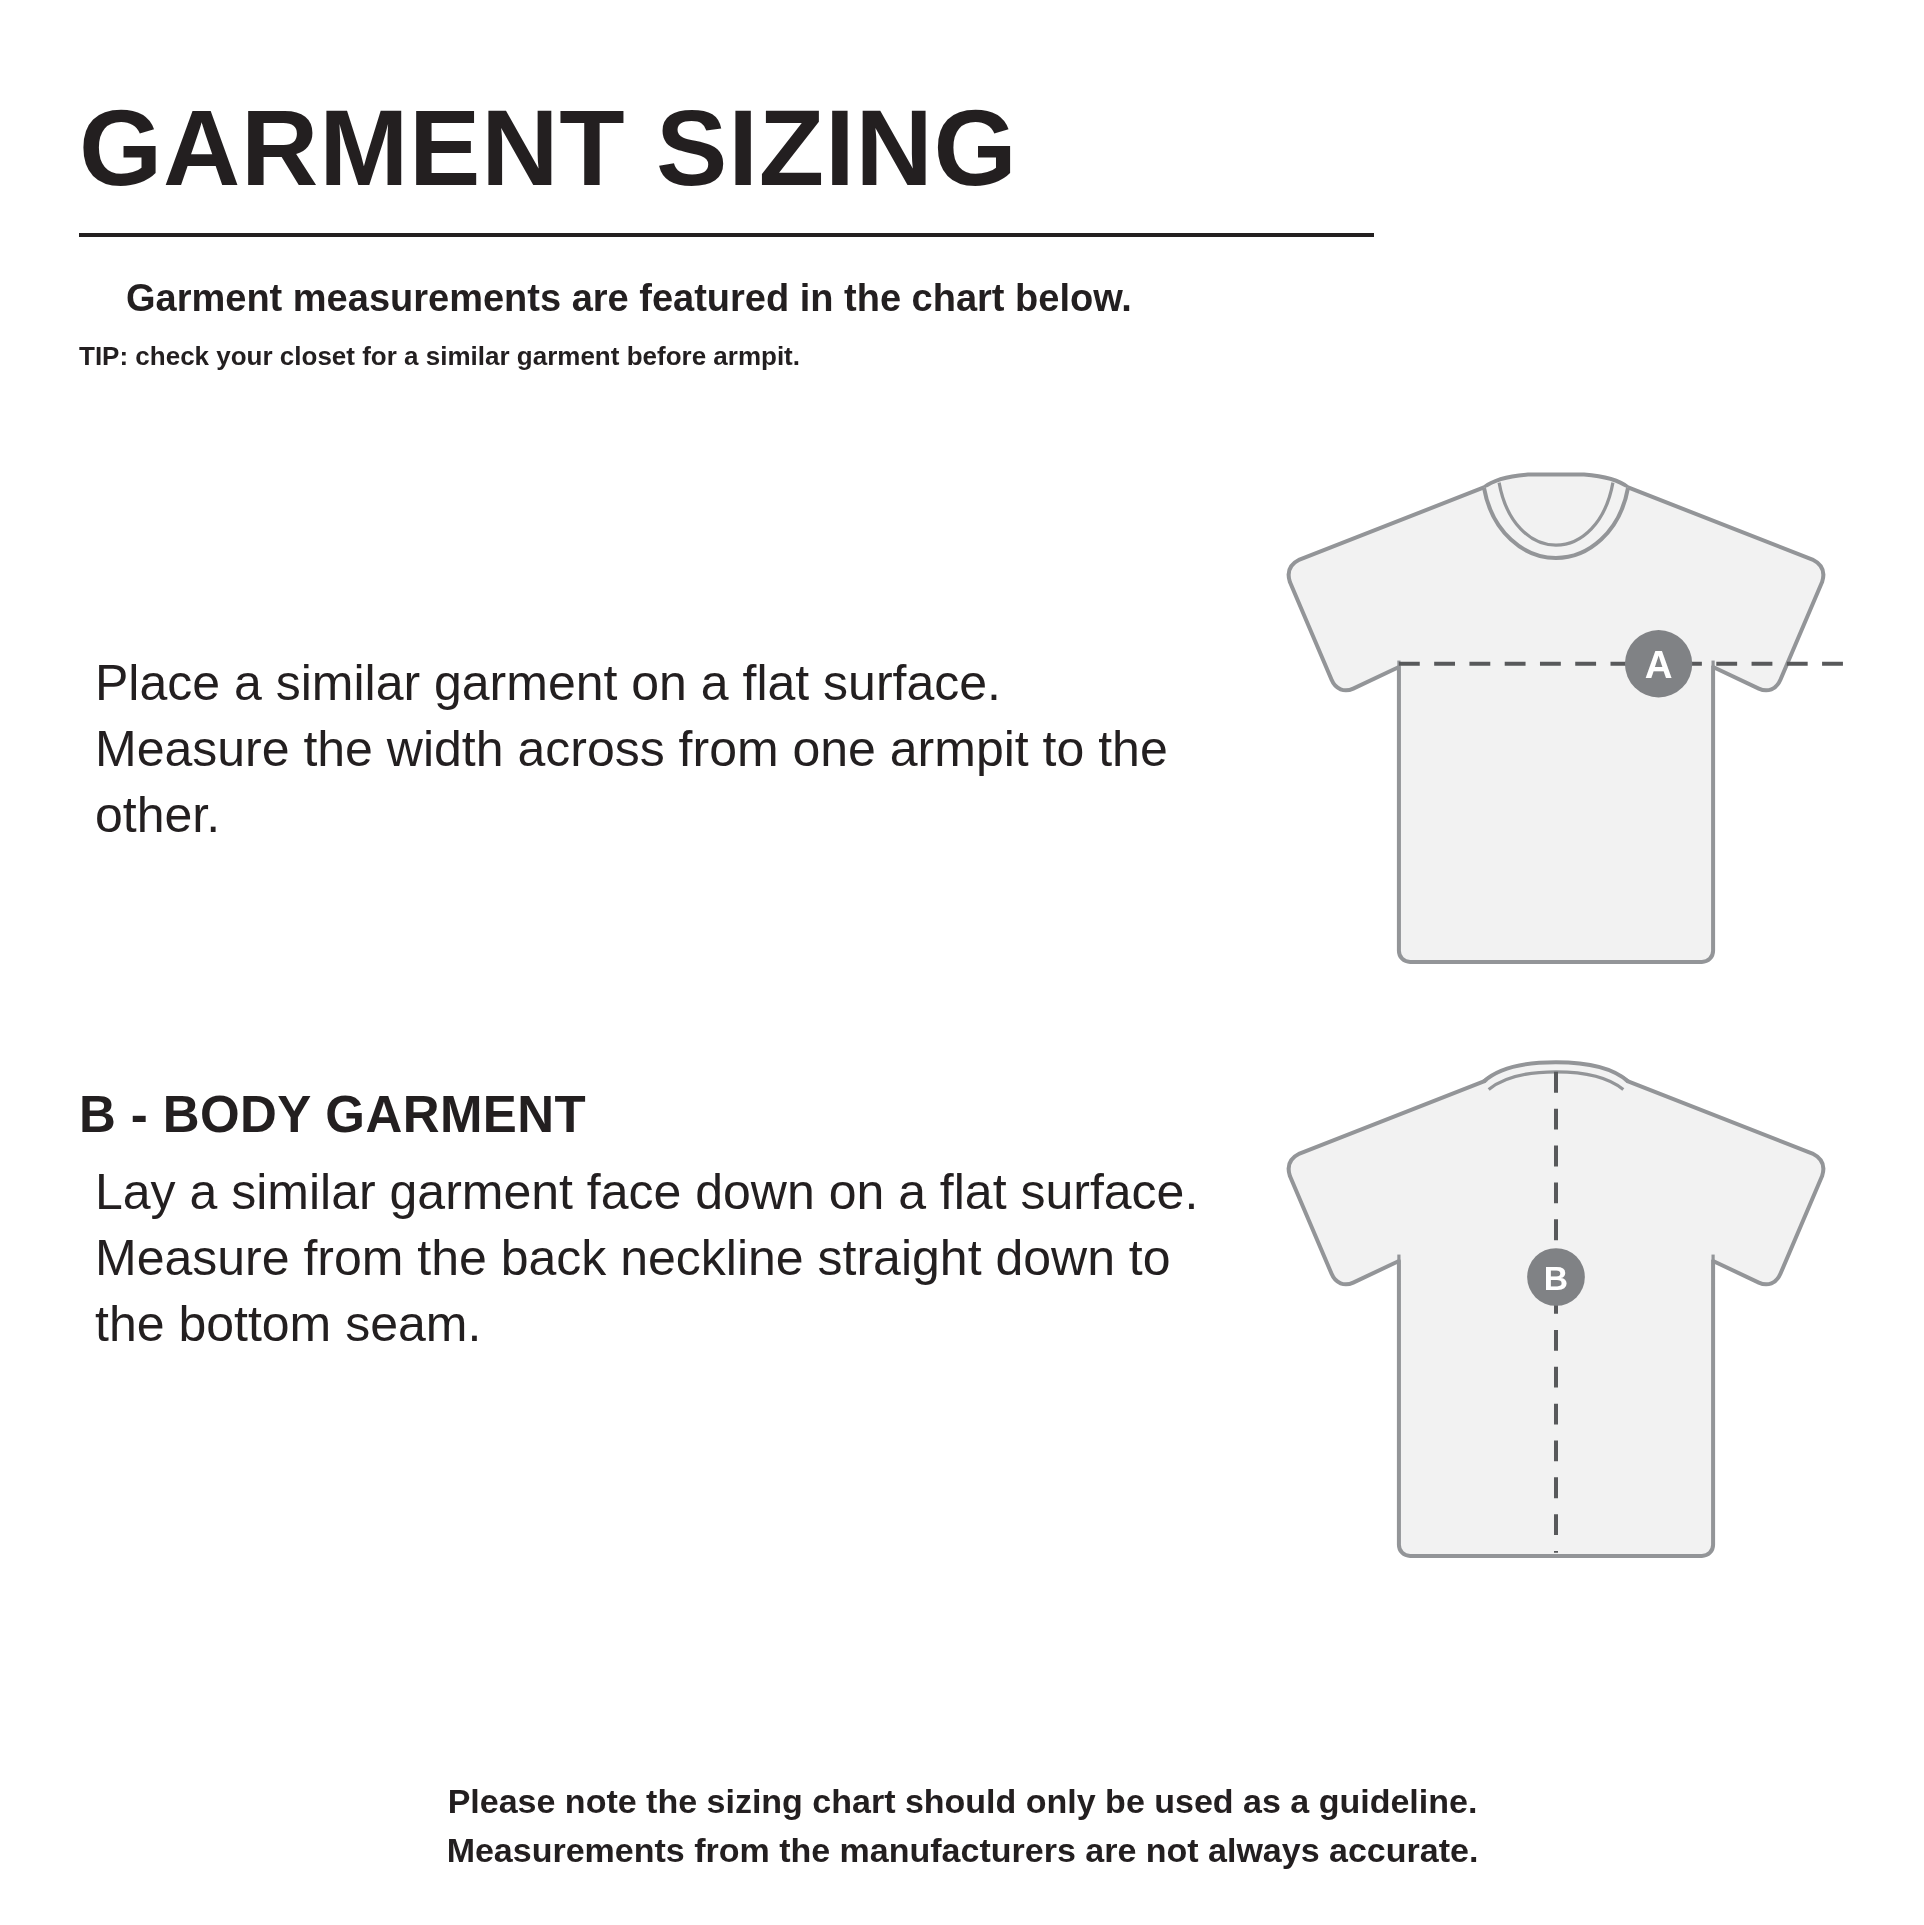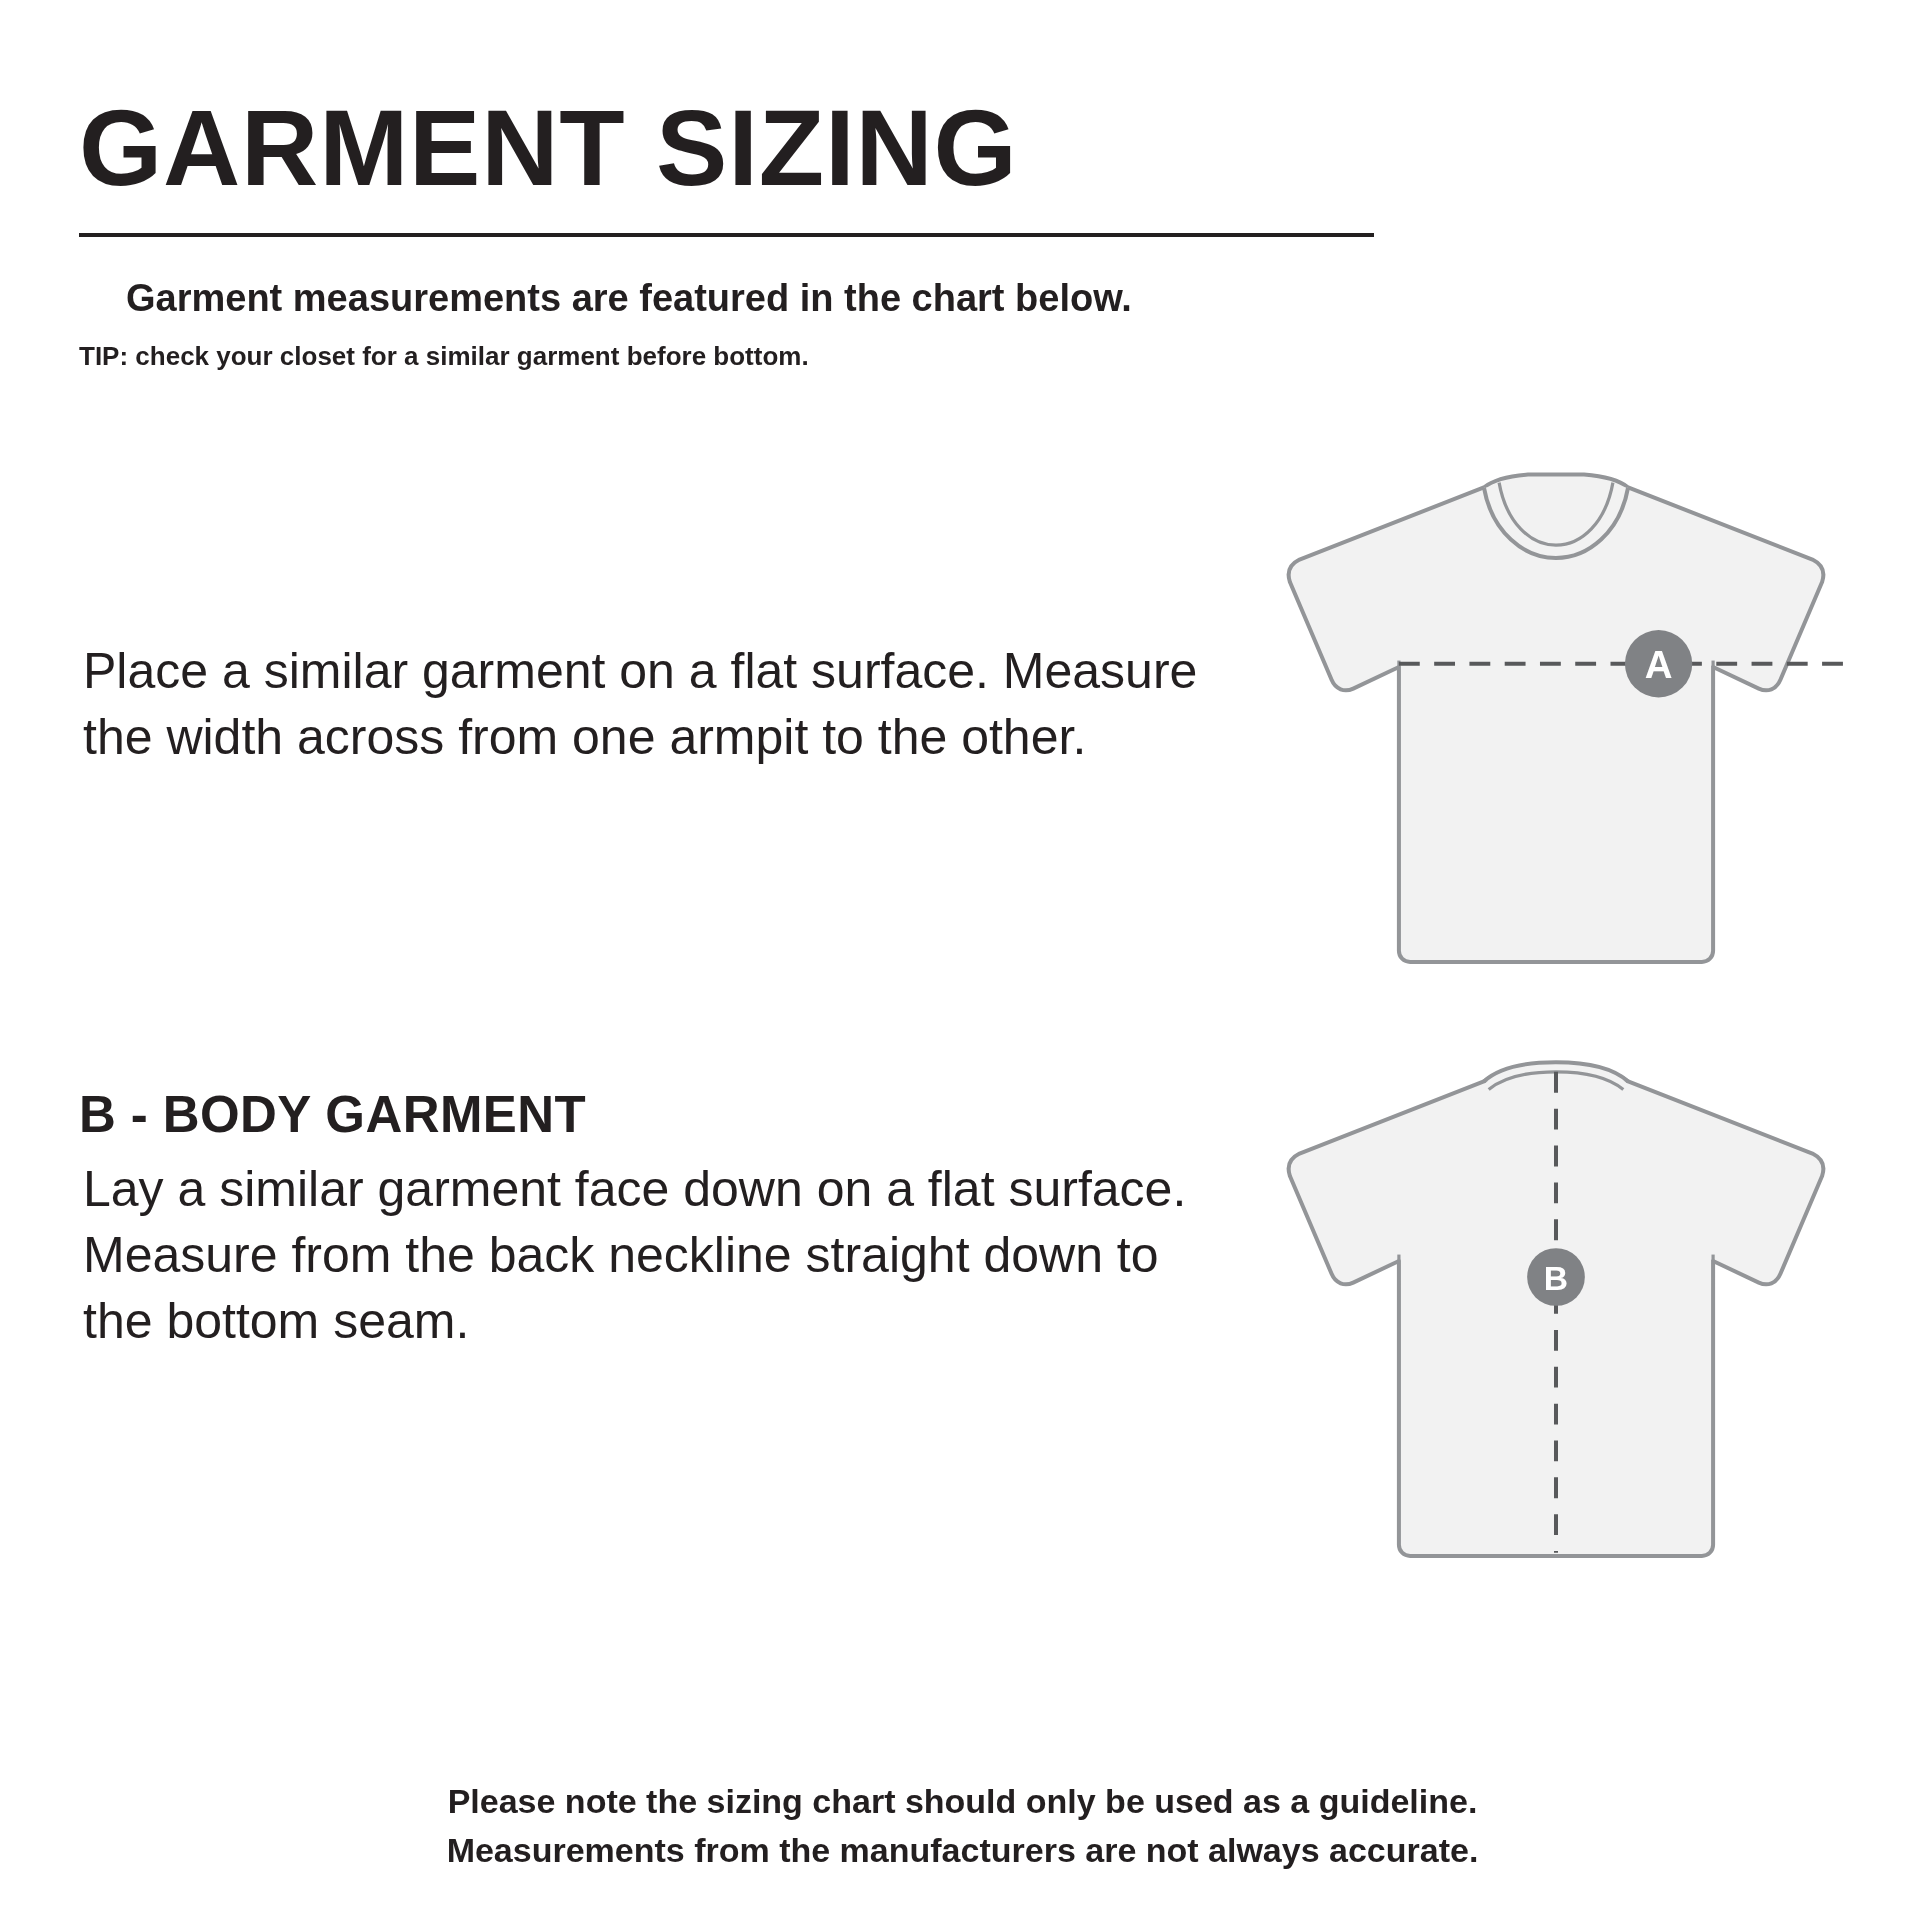--- a/index.html
+++ b/index.html
@@ -71,21 +71,21 @@
 
   .block h2 {
     margin: 0 0 13px 0;
     font-size: 51px;
     font-weight: bold;
     letter-spacing: 0.4px;
     color: #231f20;
     line-height: 1.1;
   }
   .block p {
-    margin: 4px;
+    margin: 16px;
     font-size: 50px;
     font-weight: 300;
     line-height: 1.32;
     color: #231f20;
     max-width: 1123px;
   }
 
   
   .shirt {
     position: absolute;
@@ -109,21 +109,21 @@
 </style>
 </head>
 <body>
 
 <div class="page">
 
   <div class="header">
     <h1 class="title">GARMENT SIZING</h1>
     <div class="rule"></div>
     <div class="lede">Garment measurements are featured in the chart below.</div>
-    <div class="tip">TIP: check your closet for a similar garment before bottom.</div>
+    <div class="tip">TIP: check your closet for a similar garment before armpit.</div>
   </div>
 
   <div class="block a">
     <p>Place a similar garment on a flat surface. Measure the width across from one armpit to the other.</p>
   </div>
 
   <div class="block b">
     <h2>B - BODY GARMENT</h2>
     <p>Lay a similar garment face down on a flat surface. Measure from the back neckline straight down to the bottom seam.</p>
   </div>

